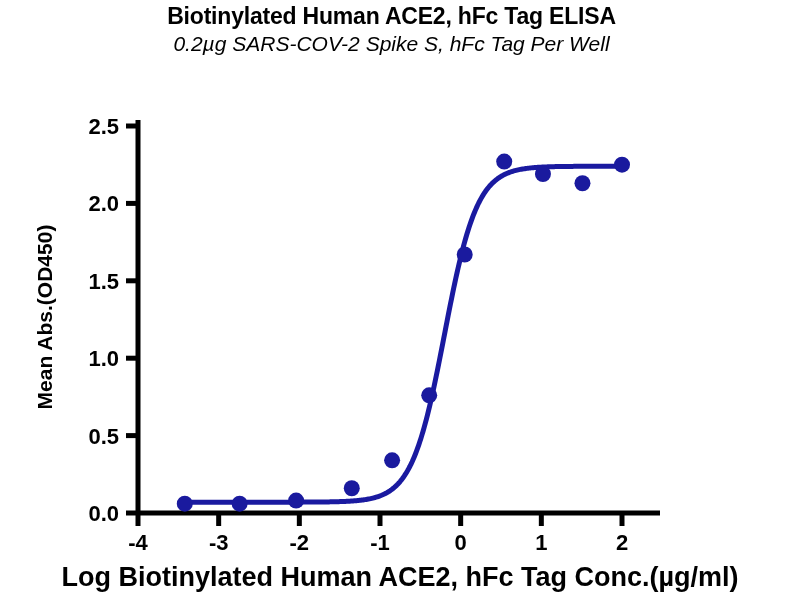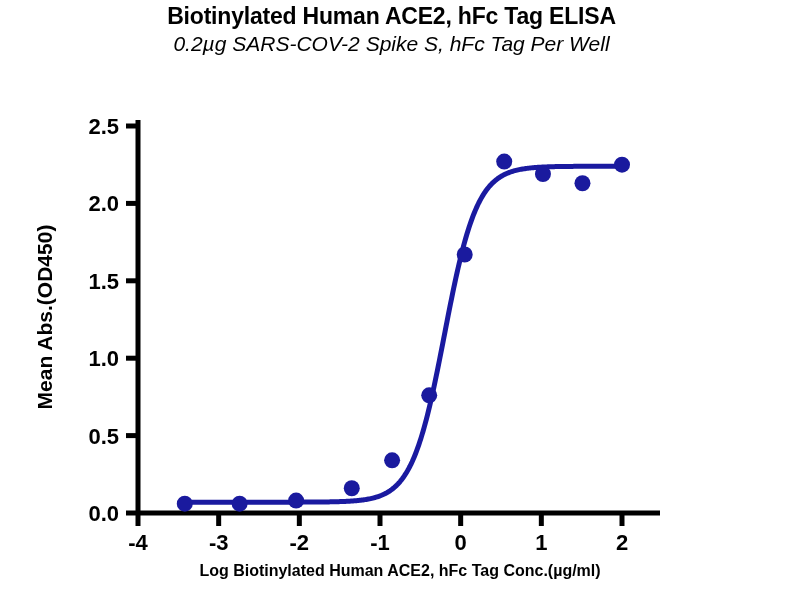--- a/index.html
+++ b/index.html
@@ -57,21 +57,21 @@
     transform-origin: center center;
     white-space: nowrap;
   }
 
   .xlabel {
     position: absolute;
     left: 0;
     top: 562px;
     width: 800px;
     text-align: center;
-    font-size: 16px;
+    font-size: 27px;
     font-weight: bold;
     white-space: nowrap;
   }
 
   .plot-svg {
     position: absolute;
     left: 0;
     top: 0;
   }
 

